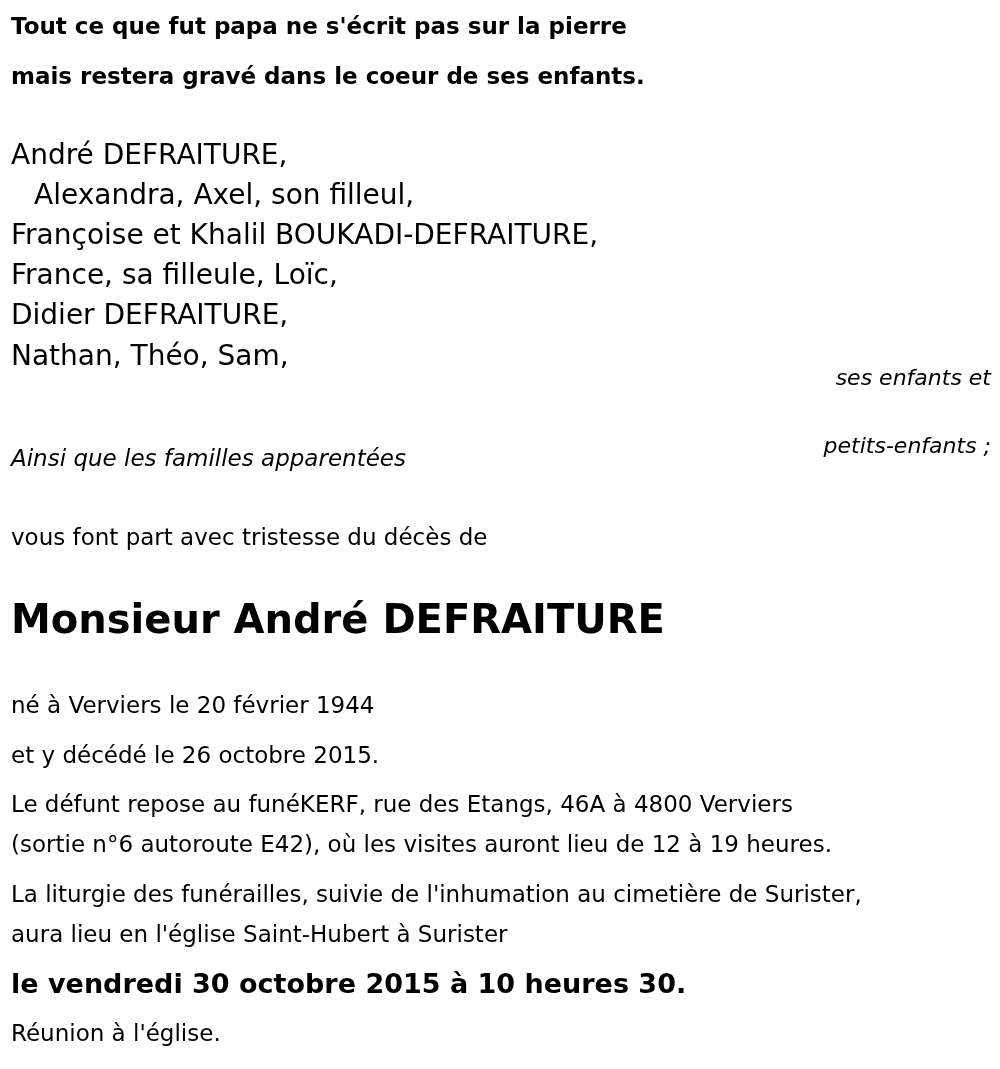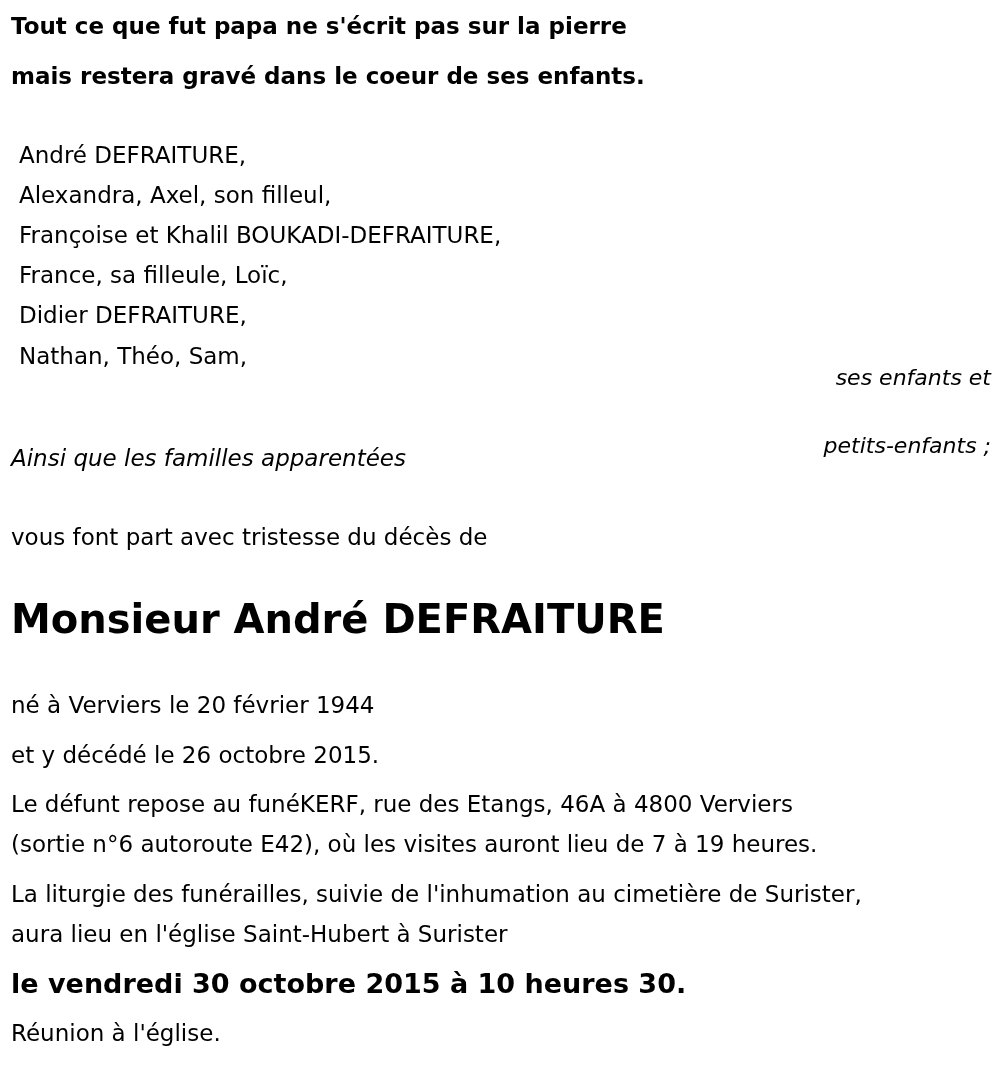--- a/index.html
+++ b/index.html
@@ -24,22 +24,22 @@
     .quote-line {
       position: absolute;
       left: 0;
       font-weight: bold;
       font-size: 23px;
       line-height: 30px;
       white-space: nowrap;
     }
     .family-line {
       position: absolute;
-      left: 8px;
-      font-size: 23px;
+      left: 0;
+      font-size: 28px;
       line-height: 30px;
       white-space: nowrap;
     }
     .relation-line {
       position: absolute;
       right: 0;
       font-style: italic;
       font-size: 22px;
       line-height: 30px;
       white-space: nowrap;
@@ -73,21 +73,21 @@
 
 <div class="page">
 
   <div>
     <div class="quote-line" style="top:11px;">Tout ce que fut papa ne s'écrit pas sur la pierre</div>
     <div class="quote-line" style="top:61px;">mais restera gravé dans le coeur de ses enfants.</div>
   </div>
 
   <div>
     <div class="family-line" style="top:140px;">André DEFRAITURE,</div>
-    <div class="family-line" style="top:180px;">Alexandra, Axel, son filleul,</div>
+    <div class="family-line" style="top:180px;margin-left:23px;">Alexandra, Axel, son filleul,</div>
     <div class="family-line" style="top:220px;">Françoise et Khalil BOUKADI-DEFRAITURE,</div>
     <div class="family-line" style="top:260px;">France, sa filleule, Loïc,</div>
     <div class="family-line" style="top:300px;">Didier DEFRAITURE,</div>
     <div class="family-line" style="top:341px;">Nathan, Théo, Sam,</div>
   </div>
 
   <div>
     <div class="relation-line" style="top:363px;">ses enfants et</div>
     <div class="relation-line" style="top:403px;margin-top:28px;">petits-enfants ;</div>
   </div>
@@ -95,20 +95,20 @@
   <div class="body-line" style="top:443px;font-style:italic;">Ainsi que les familles apparentées</div>
 
   <div class="body-line" style="top:522px;">vous font part avec tristesse du décès de</div>
 
   <div class="deceased-name" style="top:597px;">Monsieur André DEFRAITURE</div>
 
   <div>
     <div class="body-line" style="top:690px;">né à Verviers le 20 février 1944</div>
     <div class="body-line" style="top:740px;">et y décédé le 26 octobre 2015.</div>
     <div class="body-line" style="top:789px;">Le défunt repose au funéKERF, rue des Etangs, 46A à 4800 Verviers</div>
-    <div class="body-line" style="top:829px;">(sortie n°6 autoroute E42), où les visites auront lieu de 7 à 19 heures.</div>
+    <div class="body-line" style="top:829px;">(sortie n°6 autoroute E42), où les visites auront lieu de 12 à 19 heures.</div>
     <div class="body-line" style="top:879px;">La liturgie des funérailles, suivie de l'inhumation au cimetière de Surister,</div>
     <div class="body-line" style="top:919px;">aura lieu en l'église Saint-Hubert à Surister</div>
     <div class="bold-line" style="top:969px;">le vendredi 30 octobre 2015 à 10 heures 30.</div>
     <div class="body-line" style="top:1018px;">Réunion à l'église.</div>
   </div>
 
 </div>
 
 </body></html>

